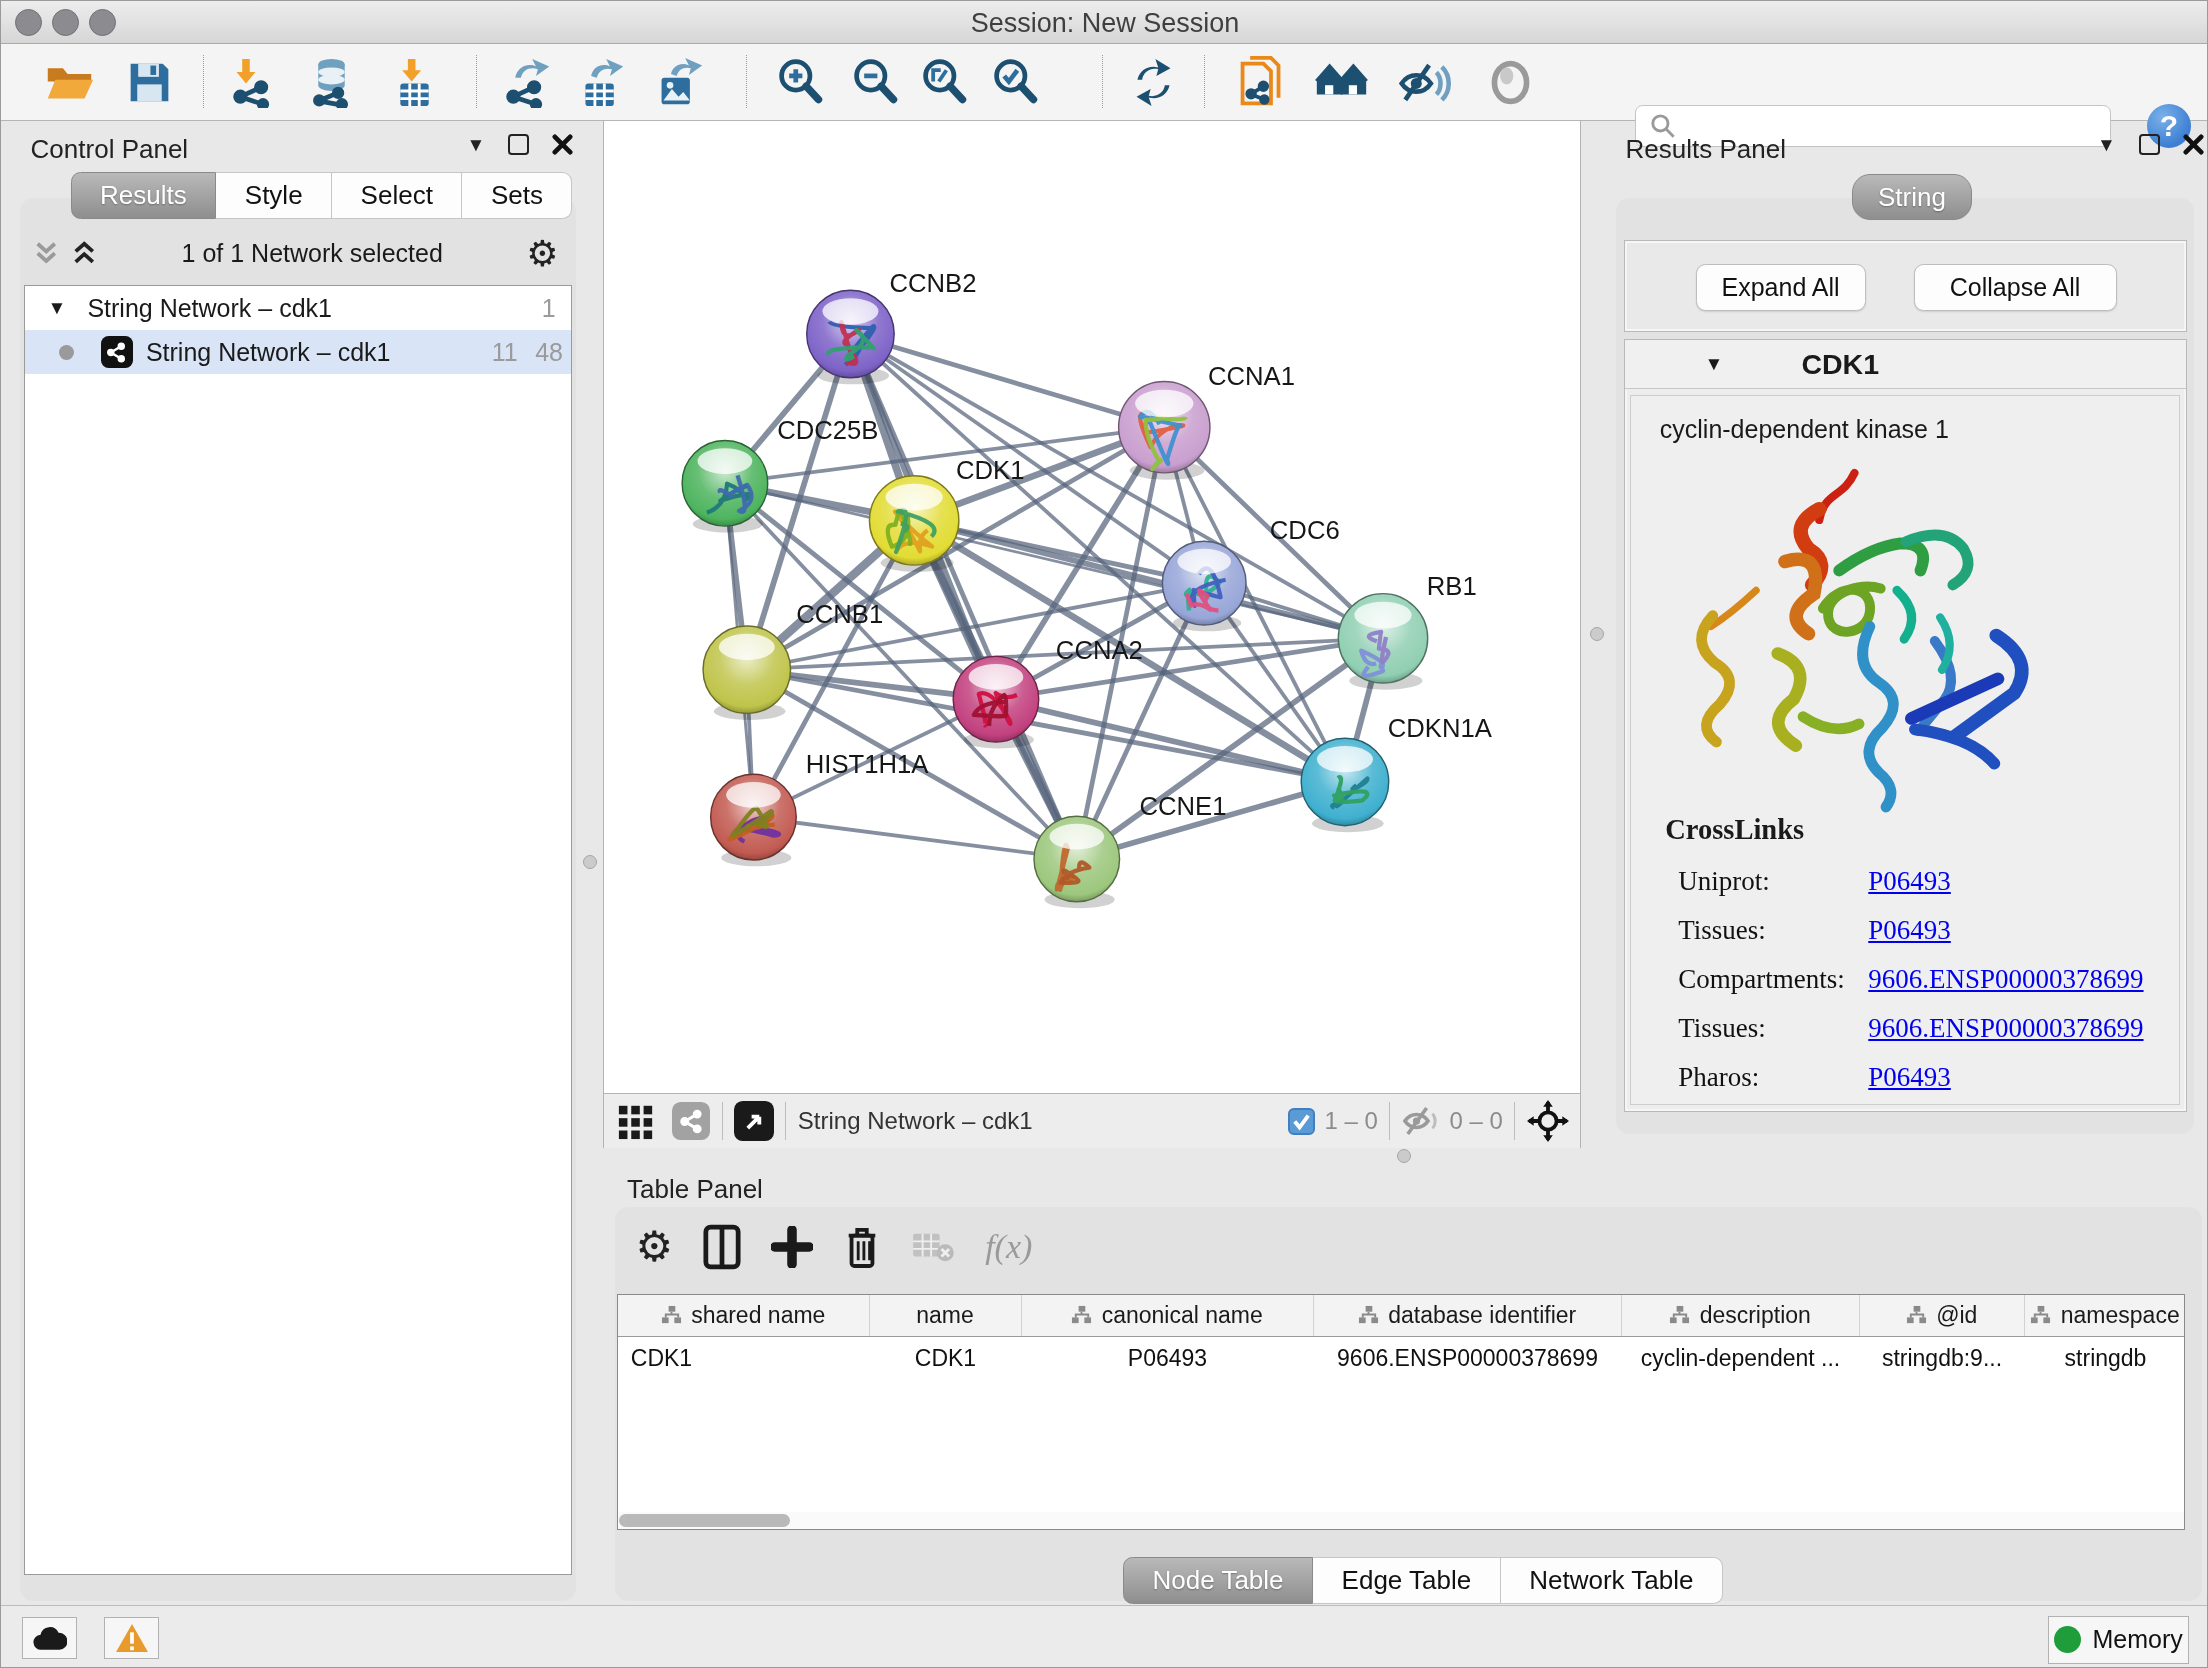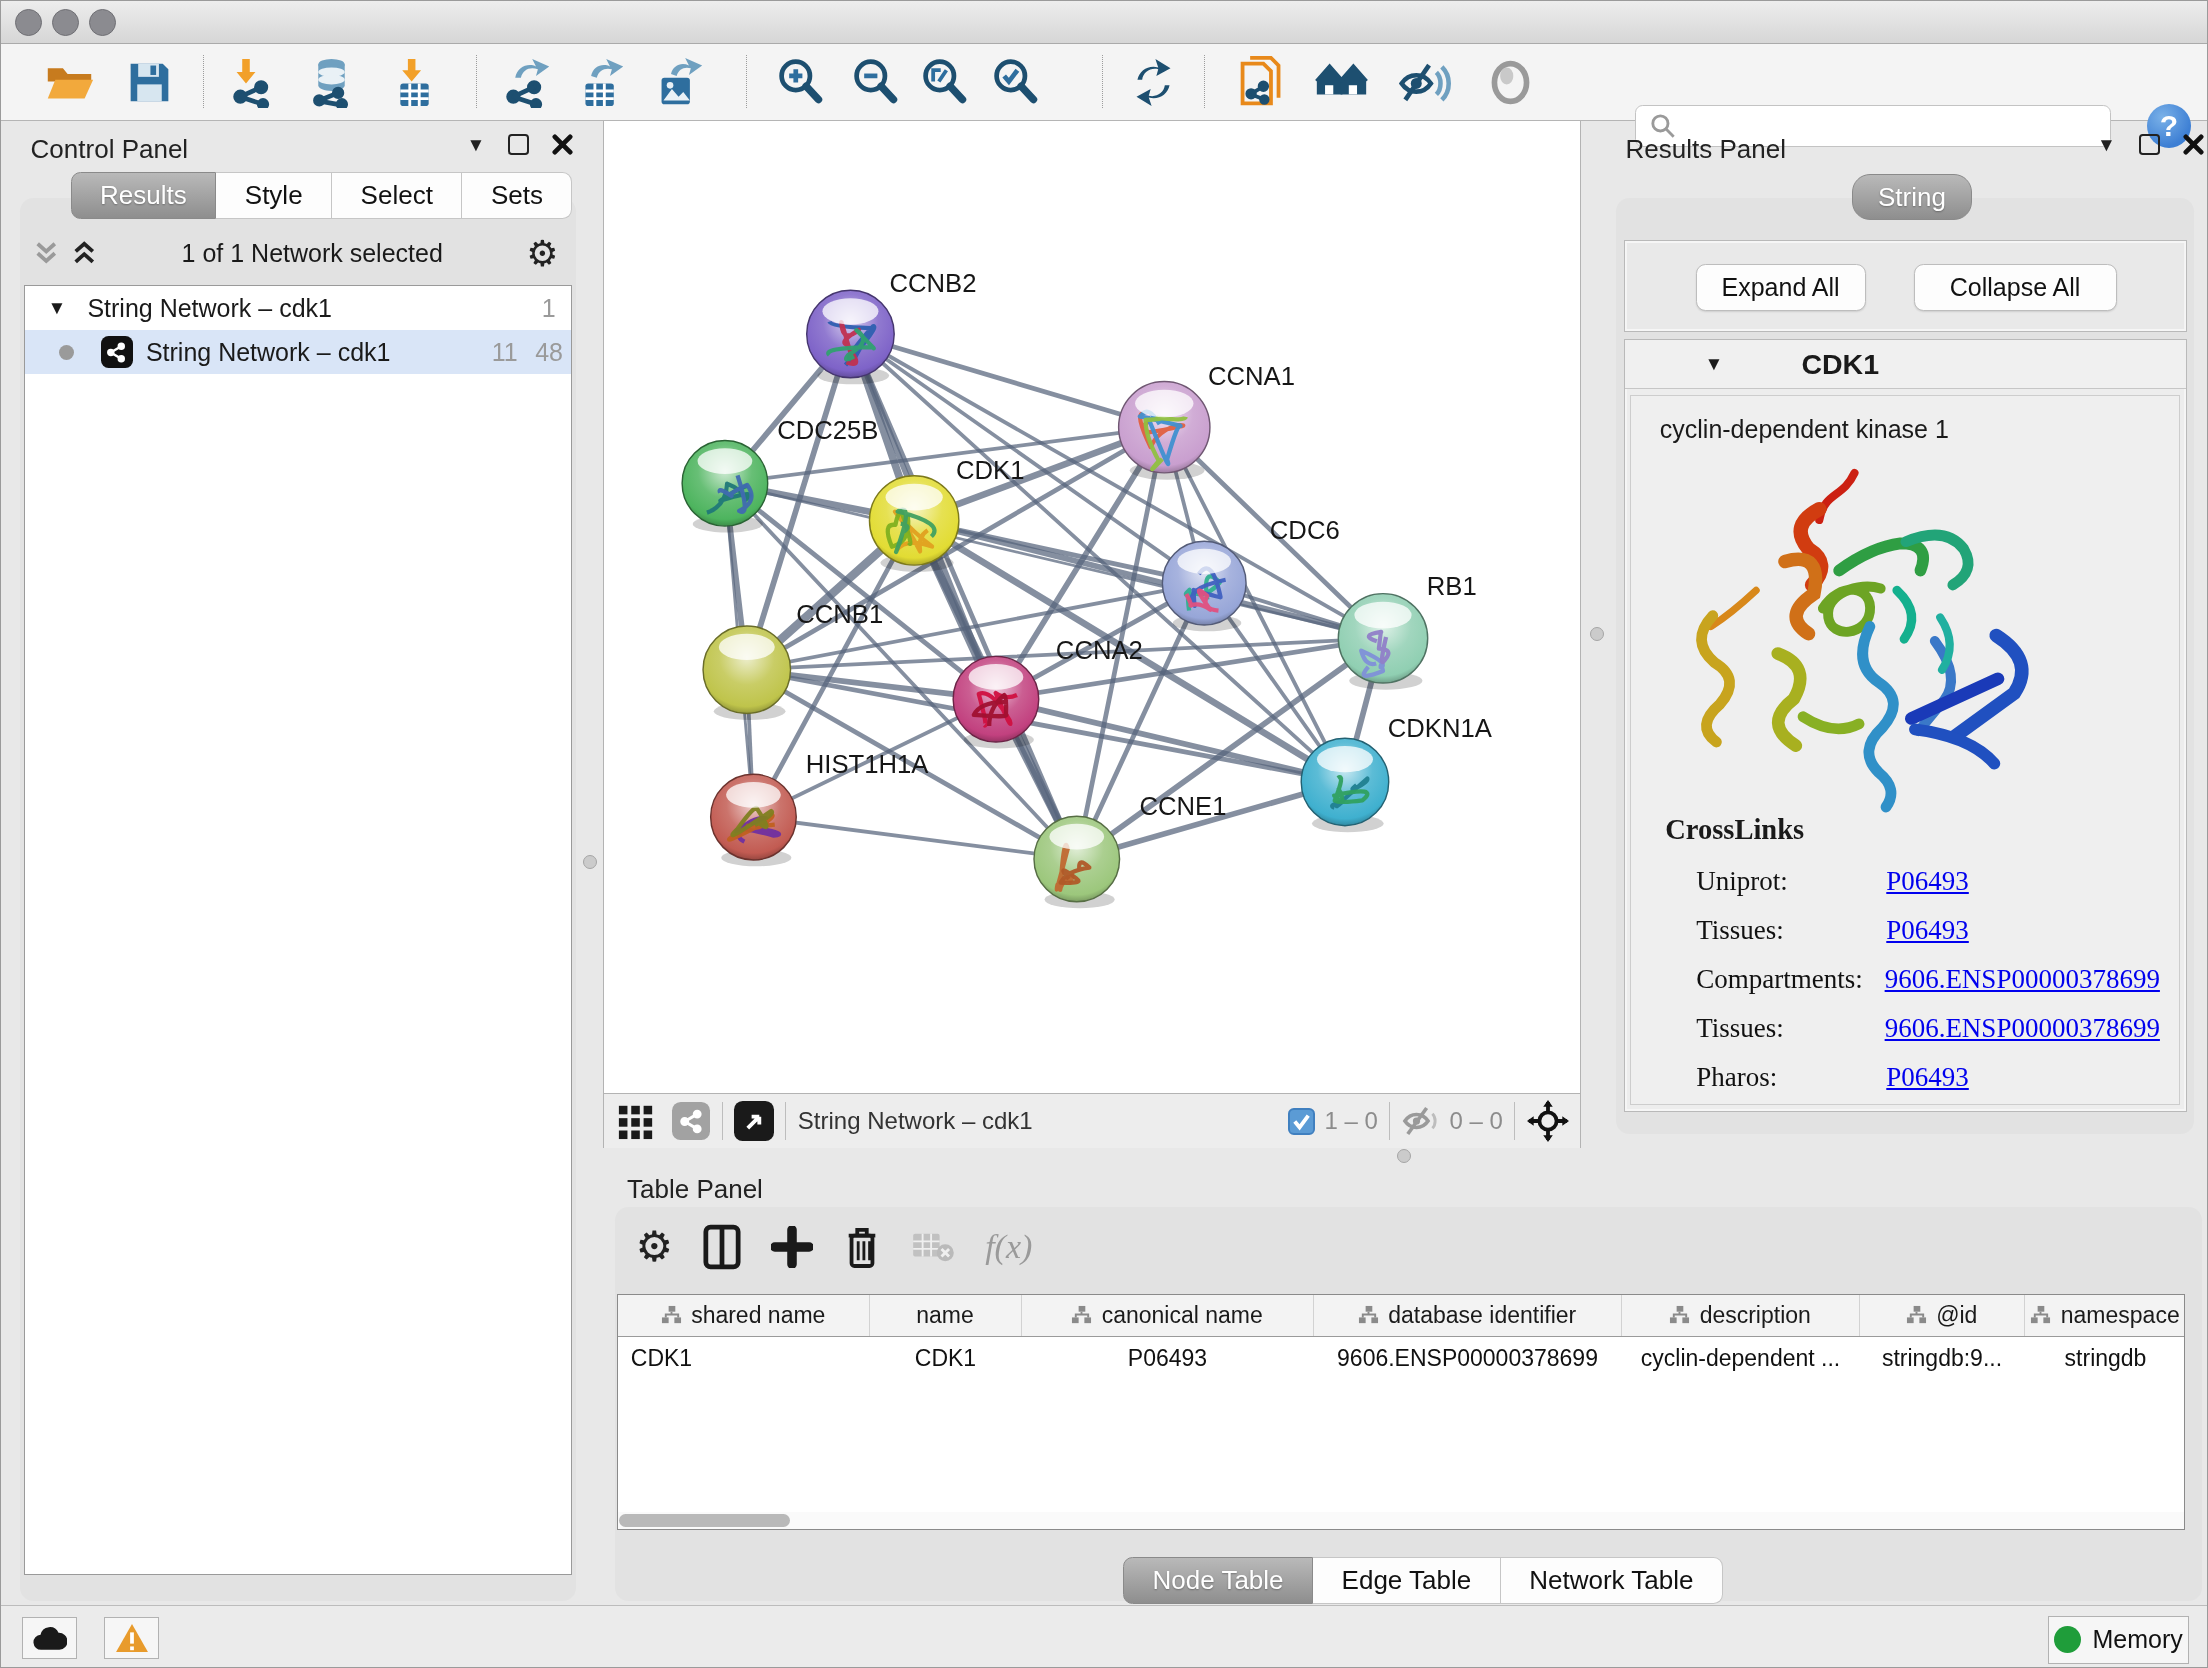--- a/index.html
+++ b/index.html
@@ -103,20 +103,21 @@
   .mem-dot { width:27px; height:27px; border-radius:50%; background:#1f9d3a; }
   .gear-glyph { font-family:"DejaVu Sans", sans-serif; }
 </style>
 </head>
 <body>
 
 <div class="titlebar">
   <div class="traffic" style="left:14.3px"></div>
   <div class="traffic" style="left:51px"></div>
   <div class="traffic" style="left:88px"></div>
+  <div class="title-text">Session: New Session</div>
 </div>
 
 <div class="toolbar">
   <div class="tbtn" style="left:42px">
     <svg width="51" height="51" viewBox="0 0 54 54">
       <path d="M4 12h16l5 6h25v8H4z" fill="#c77b1e"></path>
       <path d="M4 44l8-20h40l-9 20z" fill="#f2a93c"></path>
     </svg>
   </div>
   <div class="tbtn" style="left:122px">
@@ -631,21 +632,21 @@
         <path d="M252 150 q28 26 8 54" stroke="#14b08e" stroke-width="10"></path>
         <path d="M222 190 q-20 42 10 62 q30 20 4 50 q-28 26 -4 50 q22 18 8 38" stroke="#3090c8" stroke-width="12"></path>
         <path d="M294 206 q30 40 10 66 l-28 34" stroke="#3a78c8" stroke-width="11"></path>
         <path d="M362 200 q44 28 20 64 l-66 48" stroke="#2050c0" stroke-width="15"></path>
         <path d="M268 292 l96 -44" stroke="#1a3ab8" stroke-width="14"></path>
         <path d="M272 304 q62 8 88 38" stroke="#2050c0" stroke-width="13"></path>
         <path d="M300 180 q20 30 2 58" stroke="#20b0a0" stroke-width="9"></path>
       </svg>
       <div style="position:absolute; left:34px; top:418px; right:19px;">
         <div style="font-family:'Liberation Serif',serif; font-size:28.5px; font-weight:bold; margin-bottom:11.4px;">CrossLinks</div>
-        <div id="xlink-rows" style="margin-left:31px;">
+        <div id="xlink-rows" style="margin-left:13px;">
             <div class="xlink-row">
               <span class="xlink-label">Uniprot:</span>
               <span class="xlink-value">P06493</span>
             </div>
             <div class="xlink-row">
               <span class="xlink-label">Tissues:</span>
               <span class="xlink-value">P06493</span>
             </div>
             <div class="xlink-row">
               <span class="xlink-label">Compartments:</span>

